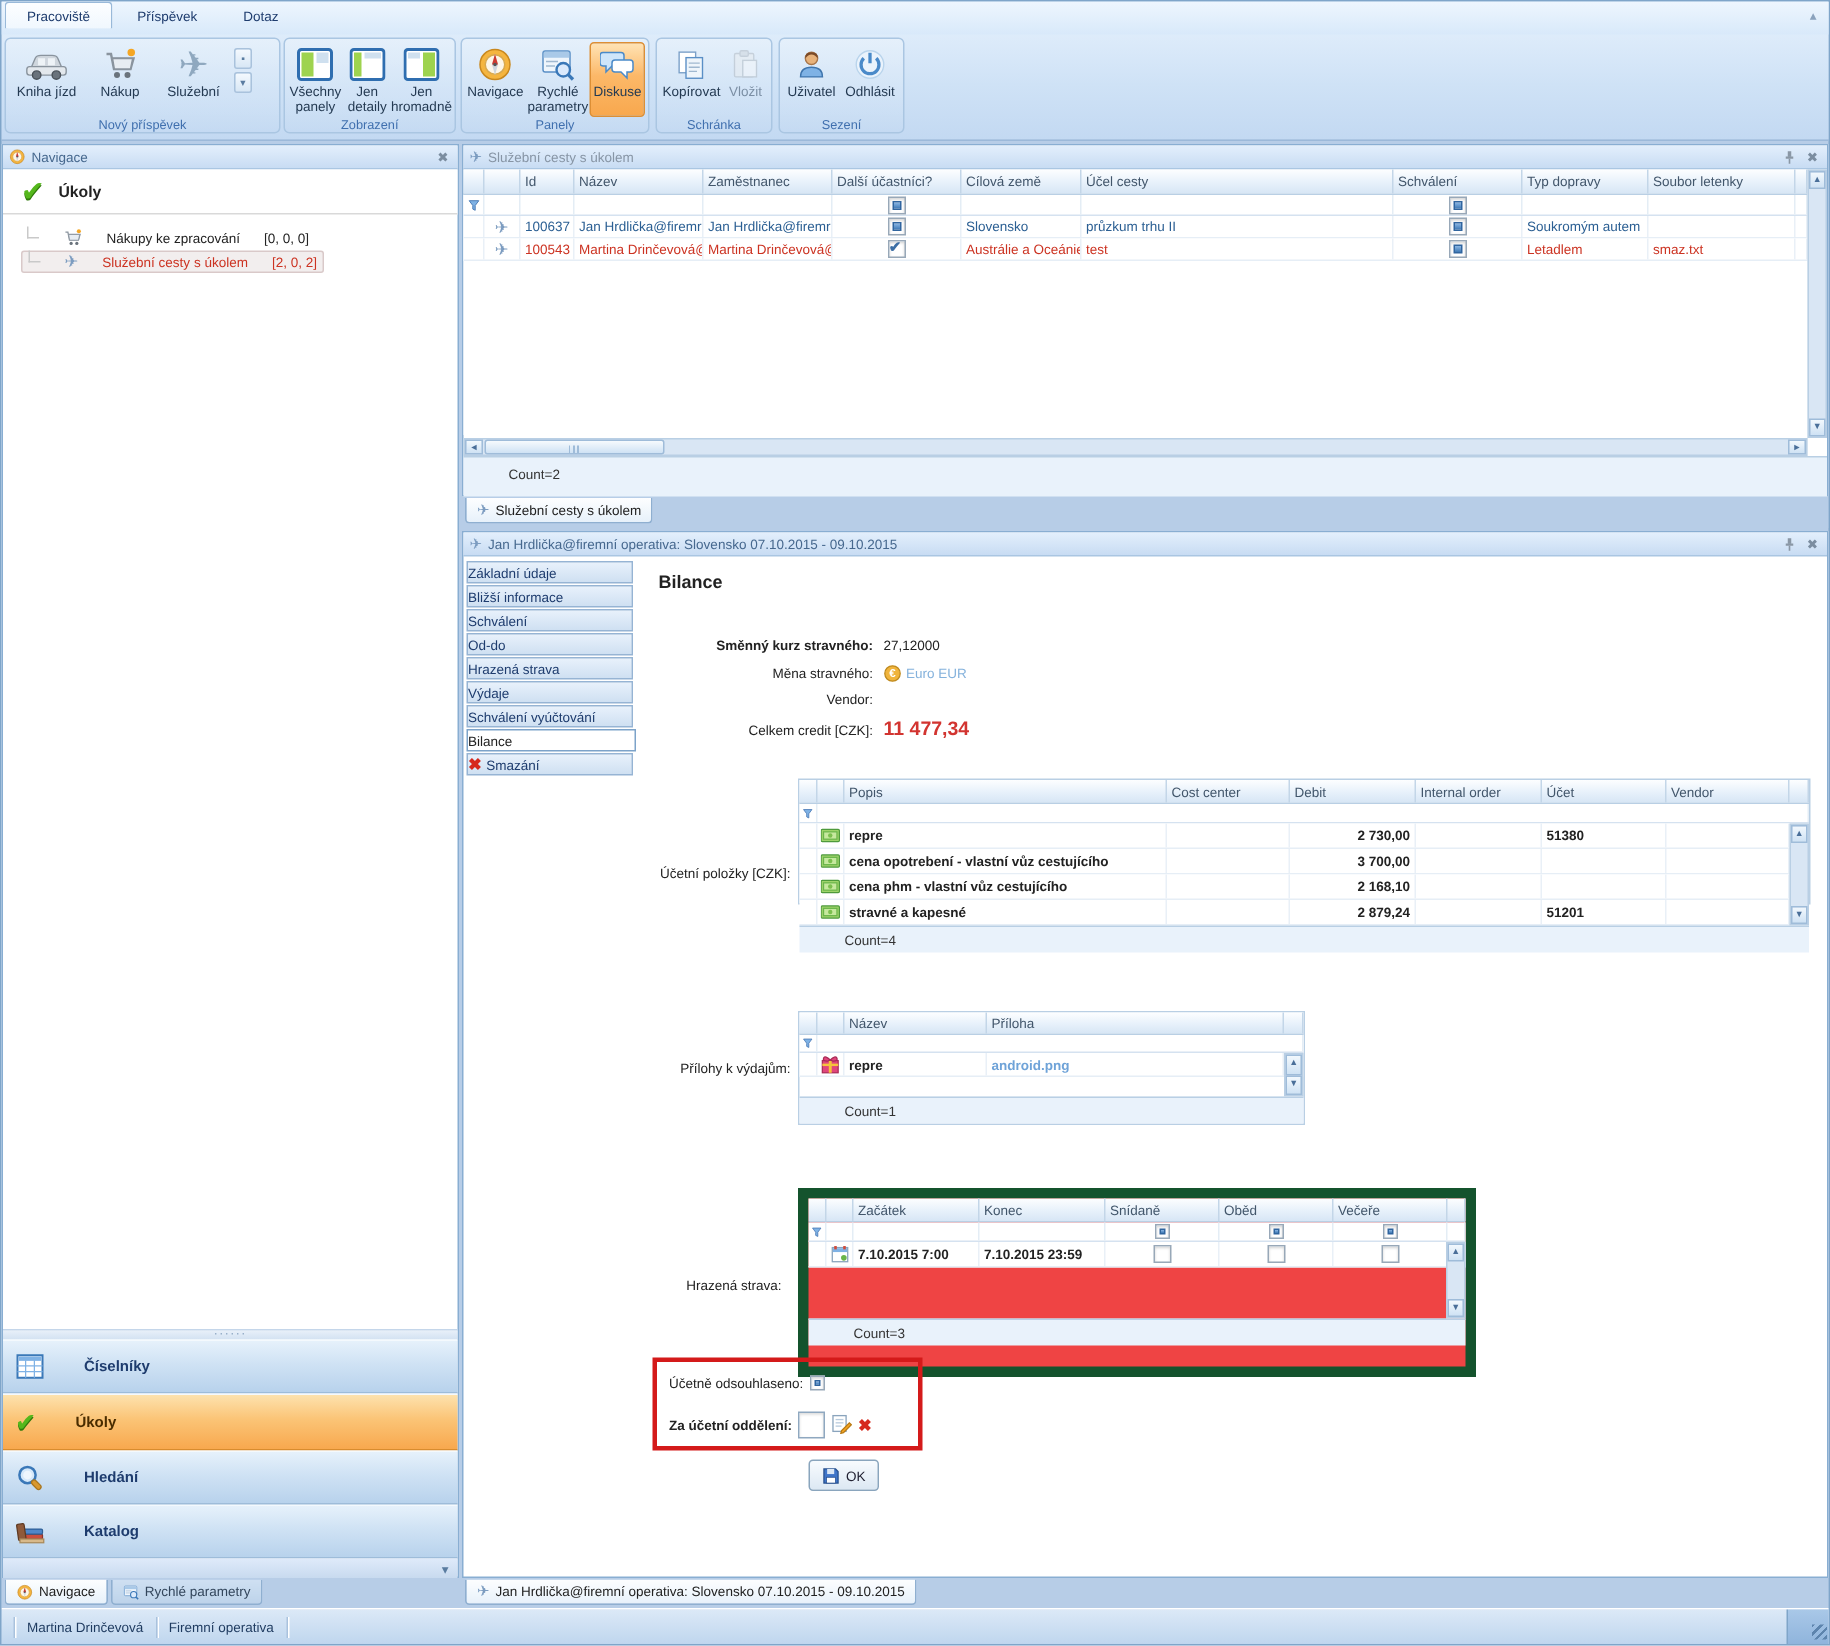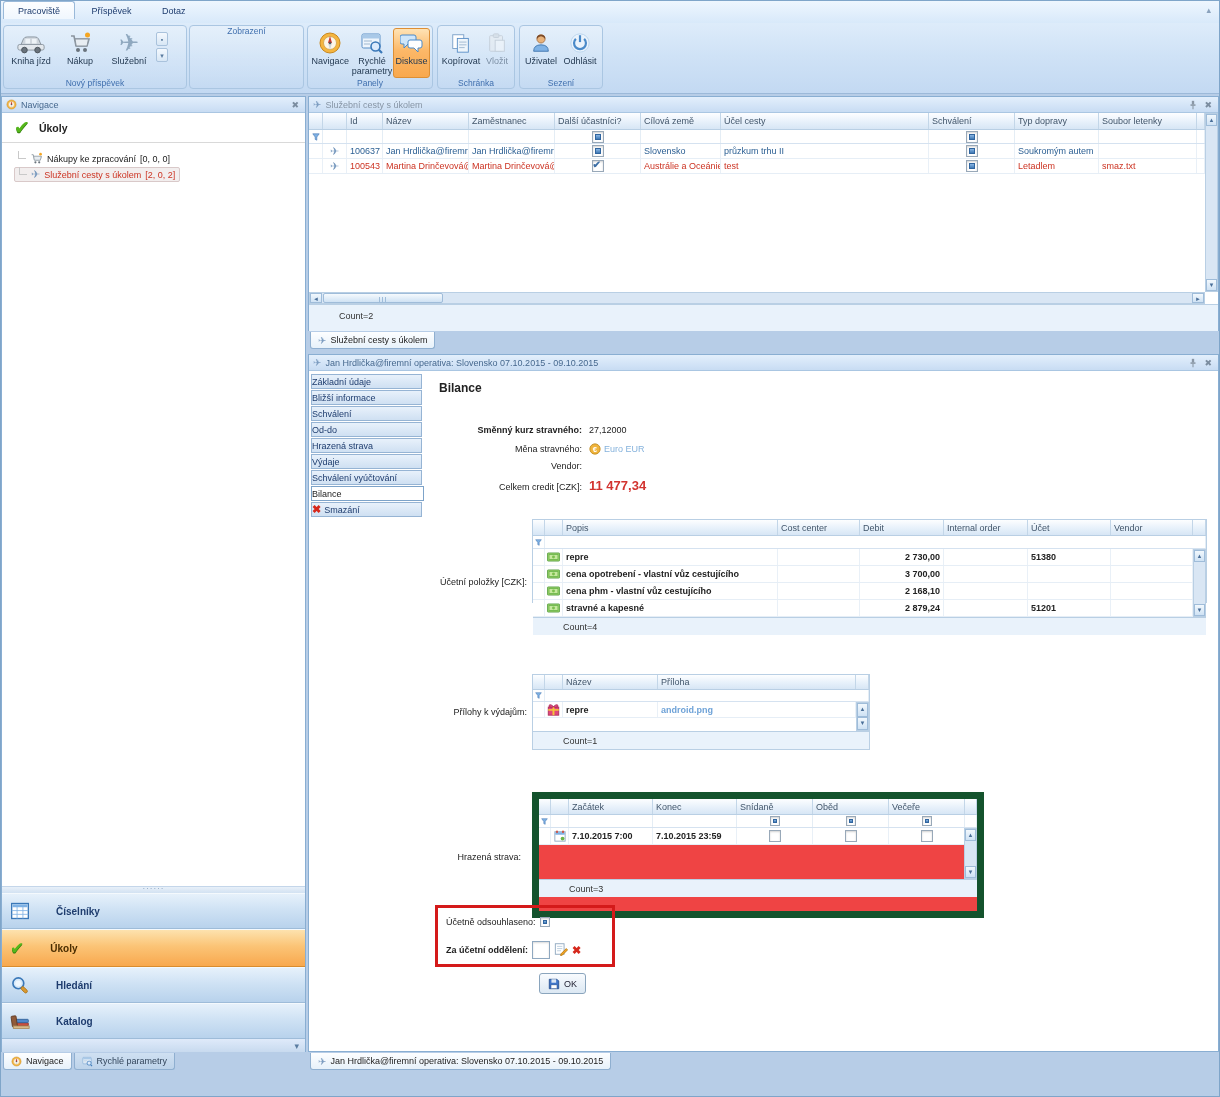--- a/index.html
+++ b/index.html
@@ -58,21 +58,21 @@
 
 .vscroll{position:absolute;width:13px;background:#d9e6f4;border:1px solid #b9cfe4;display:flex;flex-direction:column;justify-content:space-between}
 .sbtn{height:12px;background:linear-gradient(#f2f8fd,#cfe2f4);border:1px solid #9fbcd9;color:#4a6f99;font-size:6px;text-align:center;line-height:11px}
 .hscroll{position:absolute;height:12px;background:#d9e6f4;border:1px solid #b9cfe4;display:flex}
 .hthumb{width:120px;background:linear-gradient(#f6fafd,#cfe2f4);border:1px solid #9fbcd9;border-radius:2px;margin-left:1px;position:relative}
 .hthumb::after{content:"";position:absolute;left:50%;top:3px;width:8px;height:5px;margin-left:-4px;background:repeating-linear-gradient(90deg,#9fbcd9 0 1px,transparent 1px 3px)}
 
 .ukolyhdr{position:absolute;left:0;top:16px;right:0;height:30px;background:#fff;border-bottom:1px solid #d9d9d9;display:flex;align-items:center;padding-left:12px;gap:9px}
 .bigcheck{font-size:19px;color:#55b71c;text-shadow:0 1px 0 #2f7a0a}
 .ukolytxt{font-weight:bold;font-size:10.5px;color:#222}
-.titem{position:absolute;left:12px;height:15px;display:flex;align-items:center;gap:4px;padding:0 4px}
+.titem{position:absolute;left:12px;height:15px;display:flex;align-items:center;gap:16px;padding:0 4px}
 .titem.sel{background:#f2eeee;border:1px solid #d9c9c9;border-radius:2px}
 .tguide{width:8px;height:8px;border-left:1px solid #c9c9c9;border-bottom:1px solid #c9c9c9;margin-top:-7px}
 .tred{color:#cc3322}
 .vsplit{position:absolute;left:0;right:0;height:7px;background:linear-gradient(#e8f0f9,#d3e2f2);color:#8aa4c0;text-align:center;line-height:4px;font-size:8px;letter-spacing:1px;border-top:1px solid #c4d6ea}
 .nitem{position:absolute;left:0;right:0;height:36px;background:linear-gradient(#e6f1fb,#cfe2f4 45%,#b8d2ec);border-top:1px solid #f4f9fd;border-bottom:1px solid #9ebcd9;display:flex;align-items:center;gap:26px;padding-left:8px}
 .nitem .nlbl{font-weight:bold;color:#1e3c6e;font-size:10px}
 .nitem.active{background:linear-gradient(#fde2ae,#fbc476 45%,#f8a84e);border-bottom:1px solid #d98c2e}
 .nitem.active .nlbl{color:#4a2d00}
 .novf{position:absolute;left:0;right:0;height:14px;background:linear-gradient(#dfeafa,#c6d9ee);display:flex;justify-content:flex-end;align-items:center;padding-right:6px;color:#5a7ca0}
 
@@ -274,20 +274,46 @@
             <span class="rlbl">Služební</span>
           </div>
           <div class="rsplit">
             <span>▪</span>
             <span>▾</span>
           </div>
         </div>
         <div class="rglabel">Nový příspěvek</div>
       </div>
       <div class="rgroup" style="left:188px;width:115px">
+        <div class="rbtns">
+          <div class="rbtn" style="width:38px">
+            <span class="ric">
+                <svg class="ic" width="24" height="22">
+                  <use href="#i-pan-all"></use>
+                </svg>
+              </span>
+            <span class="rlbl">Všechny panely</span>
+          </div>
+          <div class="rbtn" style="width:34px">
+            <span class="ric">
+                <svg class="ic" width="24" height="22">
+                  <use href="#i-pan-det"></use>
+                </svg>
+              </span>
+            <span class="rlbl">Jen detaily</span>
+          </div>
+          <div class="rbtn" style="width:40px">
+            <span class="ric">
+                <svg class="ic" width="24" height="22">
+                  <use href="#i-pan-hro"></use>
+                </svg>
+              </span>
+            <span class="rlbl">Jen hromadně</span>
+          </div>
+        </div>
         <div class="rglabel">Zobrazení</div>
       </div>
       <div class="rgroup" style="left:306px;width:126px">
         <div class="rbtns">
           <div class="rbtn" style="width:42px">
             <span class="ric">
                 <svg class="ic" width="24" height="24">
                   <use href="#i-compass"></use>
                 </svg>
               </span>
@@ -820,14 +846,22 @@
       <span>Rychlé parametry</span>
     </div>
   </div>
   <div class="bstrip" style="left:307px;top:1051px;width:911px;height:20px">
     <div class="btab active">
       <span class="plane-s" style="font-size:10px">✈</span>
       <span>Jan Hrdlička@firemní operativa: Slovensko 07.10.2015 - 09.10.2015</span>
     </div>
   </div>
 
+  <div id="statusbar">
+    <span class="ssep"></span>
+    <span style="color:#1e3a5f">Martina  Drinčevová</span>
+    <span class="ssep"></span>
+    <span style="color:#1e3a5f">Firemní operativa</span>
+    <span class="ssep"></span>
+    <span class="sgrip"></span>
+  </div>
 
 </div>
 
 </body></html>

